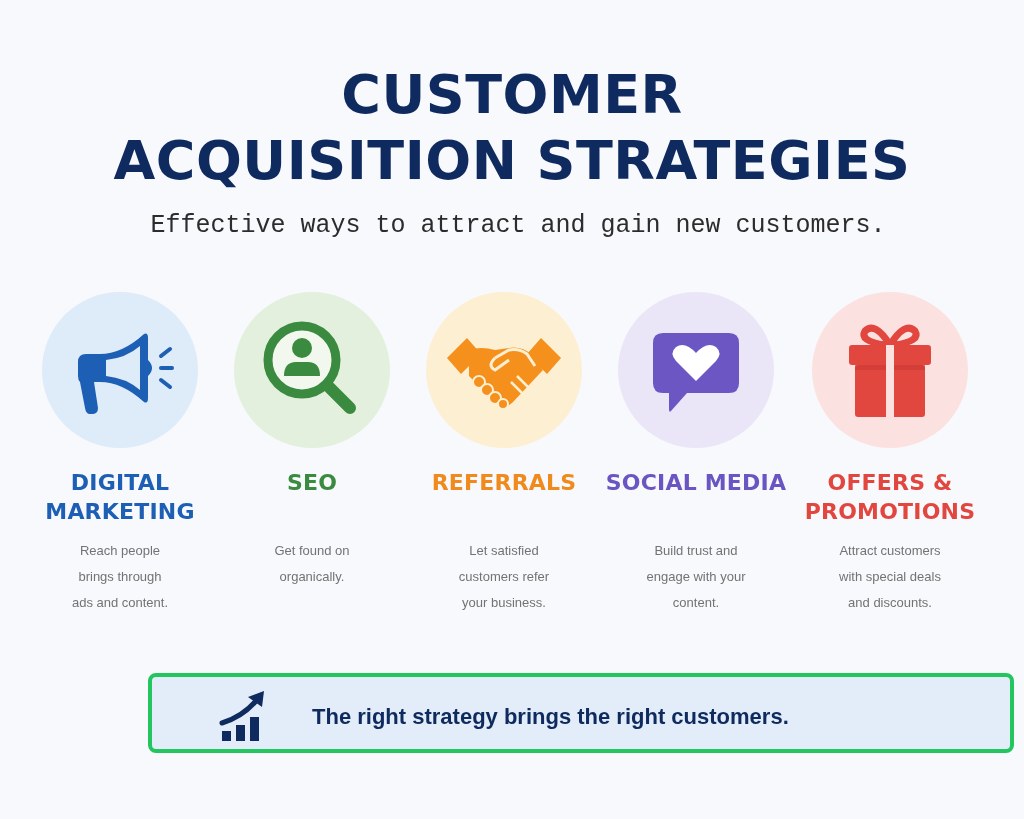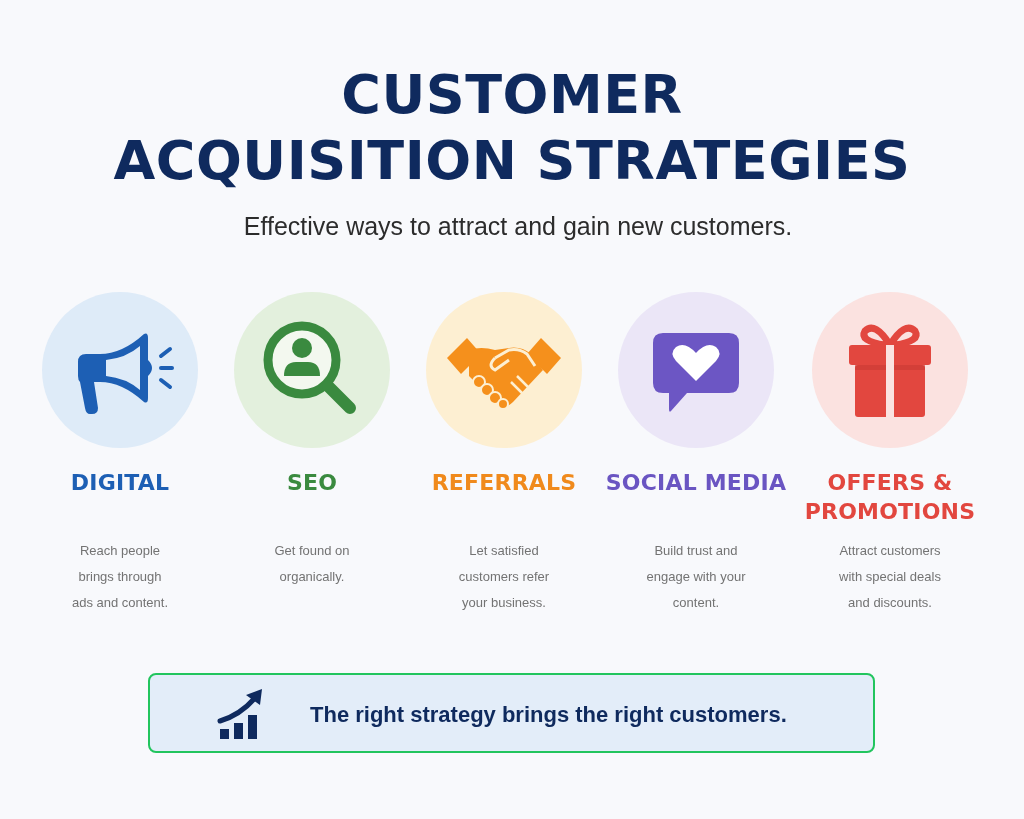--- a/index.html
+++ b/index.html
@@ -13,21 +13,21 @@
     position:absolute; left:0; right:0; top:62px;
     text-align:center; color:#0f2a5e;
     font-family:"DejaVu Sans", "Liberation Sans", sans-serif;
     font-weight:bold; font-size:54px; line-height:66px;
     letter-spacing:0.5px;
   }
   .title span { display:block; }
   .subtitle {
     position:absolute; left:12px; right:0; top:208px;
     text-align:center; color:#2c2c2c;
-    font-size:25px; line-height:36px;
+    font-size:25px; line-height:36px;font-family:Liberation Mono, monospace;
   }
   .cards {
     position:absolute; top:292px; left:0; width:896px; height:340px;
   }
   .card {
     position:absolute; top:0; width:190px;
     text-align:center;
   }
   .circle {
     position:absolute; top:0; left:50%; margin-left:-78px;
@@ -40,23 +40,23 @@
     font-weight:bold; font-size:22px; line-height:29px;
     letter-spacing:0.2px;
   }
   .card-title span { display:block; }
   .card-desc {
     position:absolute; top:246px; left:-10px; right:-10px;
     color:#737373; font-size:13px; line-height:26px;
   }
   .card-desc span { display:block; }
   .banner {
-    position:absolute; left:148px; top:673px; width:727px; height:80px;
+    position:absolute; left:148px; top:673px; width:866px; height:80px;
     background:#e3edf9; border-radius:8px;
-    border:2px solid #22c55e;
+    border:4px solid #22c55e;
     box-sizing:border-box;
   }
   .banner-icon { position:absolute; left:66px; top:12px; }
   .banner-text {
     position:absolute; left:160px; top:0; height:80px;
     display:flex; align-items:center;
     color:#0f2a5e; font-weight:bold; font-size:22px;
   }
 </style>
 </head>
@@ -77,20 +77,21 @@
         <path d="M40 34 L40 62 Q62 62 84 82 Q88 84 88 78 L88 18 Q88 12 84 14 Q62 34 40 34 Z" fill="#1d5fb4"></path>
         <path d="M46 40 Q66 38 80 26 L80 70 Q66 58 46 56 Z" fill="#deebf8"></path>
         <path d="M88 40 Q96 48 88 56 Z" fill="#1d5fb4"></path>
         <line x1="101" y1="36" x2="110" y2="29" stroke="#1d5fb4" stroke-width="4" stroke-linecap="round"></line>
         <line x1="101" y1="48" x2="112" y2="48" stroke="#1d5fb4" stroke-width="4" stroke-linecap="round"></line>
         <line x1="101" y1="60" x2="110" y2="67" stroke="#1d5fb4" stroke-width="4" stroke-linecap="round"></line>
       </svg>
     </div>
     <div class="card-title" style="color:#1d5fb4;">
       <span>DIGITAL</span>
+      <span>MARKETING</span>
     </div>
     <div class="card-desc">
       <span>Reach people</span>
       <span>brings through</span>
       <span>ads and content.</span>
     </div>
   </div>
 
   <div class="card" style="left:217px;">
     <div class="circle" style="background:#e3f0dd;">

